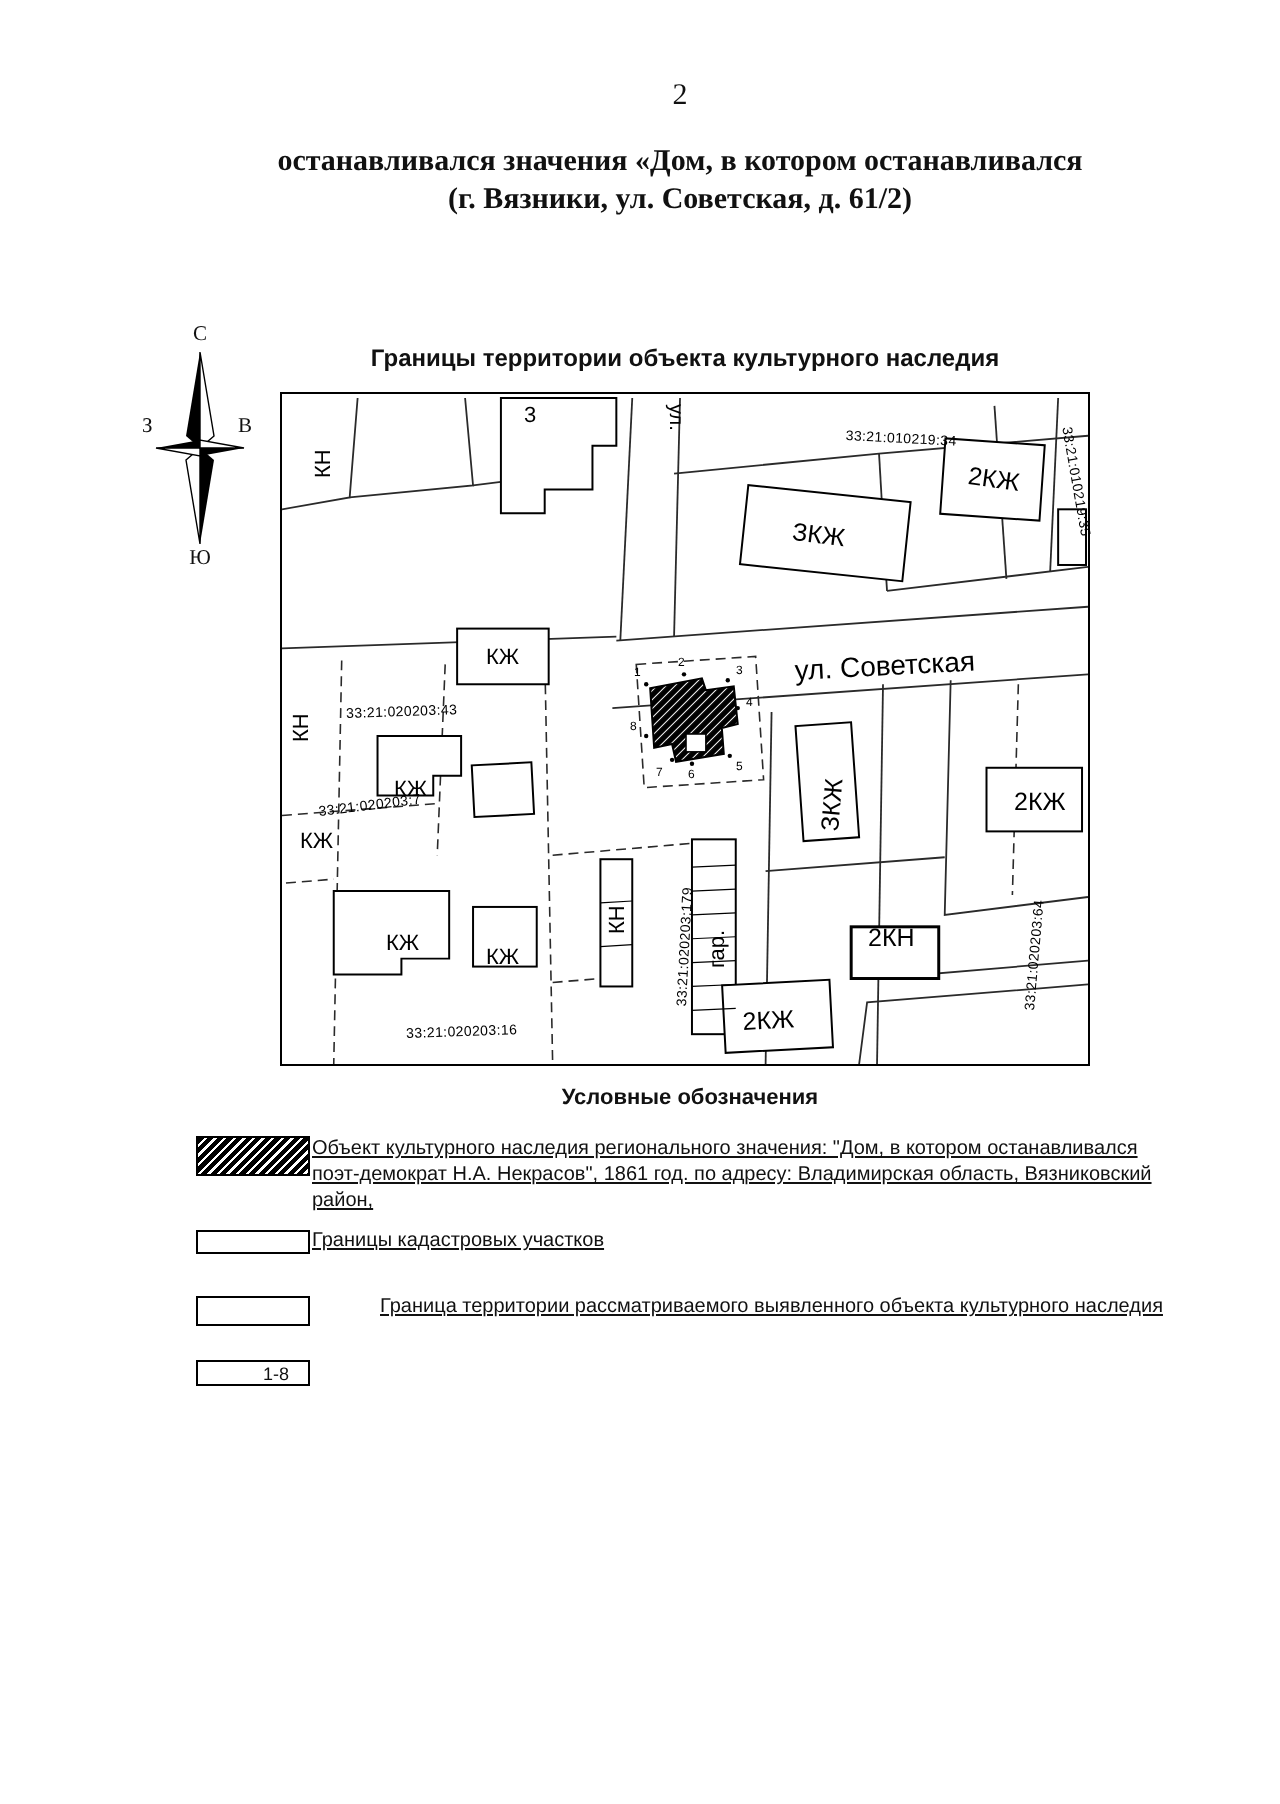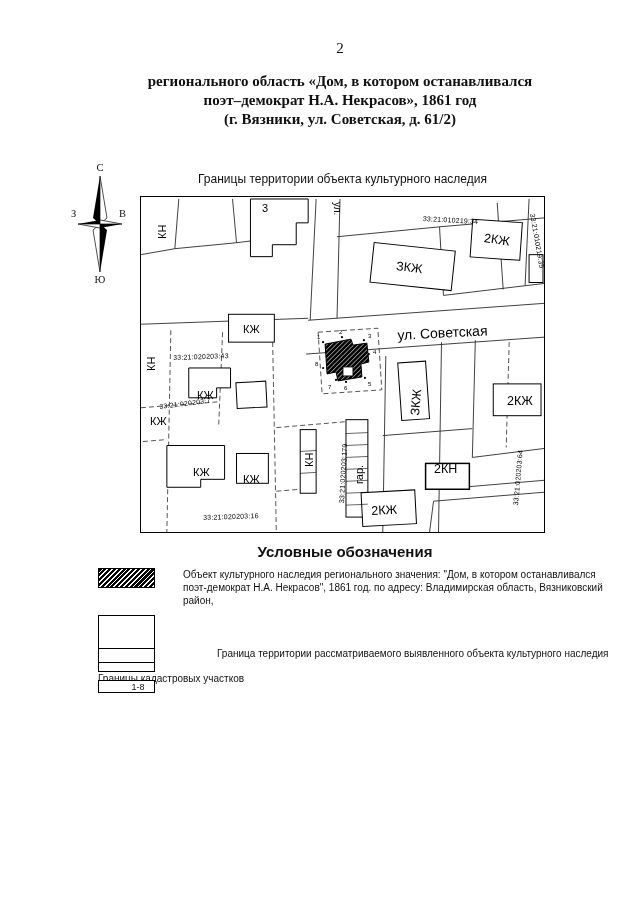--- a/index.html
+++ b/index.html
@@ -3,21 +3,21 @@
 <meta charset="utf-8">
 <style>
   html,body{margin:0;padding:0;background:#e8e8e8;}
   .page{position:relative;width:640px;height:902px;background:#fff;overflow:hidden;
         font-family:"Liberation Sans",sans-serif;color:#111;}
   .pagenum{position:absolute;top:40px;left:60px;width:560px;text-align:center;
            font:15px "Liberation Serif",serif;}
   .doc-title{position:absolute;top:72px;left:60px;width:560px;text-align:center;
              font-family:"Liberation Serif",serif;font-weight:bold;font-size:15px;line-height:19px;}
   .map-title{position:absolute;top:172px;left:140px;width:405px;text-align:center;
-             font-weight:normal;font-size:12px;}
+             font-weight:bold;font-size:12px;}
   
   .compass{position:absolute;left:72px;top:162px;width:56px;height:132px;}
   .compass svg{position:absolute;left:0;top:12px;}
   .cp{position:absolute;font:10.5px "Liberation Serif",serif;}
   .cp-n{left:0;right:0;top:0;text-align:center;}
   .cp-s{left:0;right:0;top:112px;text-align:center;}
   .cp-w{left:-1px;top:46px;}
   .cp-e{left:47px;top:46px;}
   
   .map-frame{position:absolute;left:140px;top:196px;width:405px;height:337px;
@@ -25,42 +25,41 @@
   .map-svg{position:absolute;left:0;top:0;width:100%;height:100%;}
   .lbl{position:absolute;line-height:1;white-space:nowrap;transform-origin:0 0;color:#000;}
   .ml{font-size:11px;}
   .ml-sm{font-size:10px;}
   .ml-lg{font-size:12.5px;}
   .ml-xl{font-size:14px;}
   .ml-num{font-size:7px;letter-spacing:.2px;}
   .ml-pt{font-size:6px;}
   
   .legend-title{position:absolute;top:543px;left:140px;width:410px;text-align:center;
-                font-weight:bold;font-size:15px;}
+                font-weight:bold;font-size:11px;}
   .legend{position:absolute;left:98px;top:568px;width:505px;}
   .lrow{position:absolute;left:0;display:flex;align-items:flex-start;}
-  .sw{width:57px;flex:0 0 57px;margin-right:28px;box-sizing:border-box;padding-left:23px;}
+  .sw{width:57px;flex:0 0 57px;margin-right:1px;box-sizing:border-box;padding-left:23px;}
   .sw-hatch{height:20px;border:1px solid #000;
             background:repeating-linear-gradient(135deg,#000 0,#000 2.2px,#fff 2.2px,#fff 3.4px);}
   .sw-rect{height:12px;border:1px solid #000;margin-top:1px;background:#fff;}
   .sw-rect-bold{height:15px;border:1.8px solid #000;margin-top:1px;background:#fff;}
   .sw-pts{height:13px;border:1px solid #000;background:#fff;
           font-size:9px;text-align:center;line-height:13px;}
-  .ltext{font-size:10px;line-height:13px;width:434px;}
+  .ltext{font-size:10px;line-height:13px;width:434px;text-decoration:underline;}
 </style>
 </head>
 <body>
 
 <div class="page">
 
   <div class="pagenum">2</div>
 
   <div class="doc-title">
-    <div>регионального область «Дом, в котором останавливался</div>
-    <div>поэт–демократ Н.А. Некрасов», 1861 год</div>
+    <div>останавливался значения «Дом, в котором останавливался</div>
     <div>(г. Вязники, ул. Советская, д. 61/2)</div>
   </div>
 
   <div class="map-title">Границы территории объекта культурного наследия</div>
 
   <div class="compass">
     <span class="cp cp-n">С</span>
     <span class="cp cp-s">Ю</span>
     <span class="cp cp-w">З</span>
     <span class="cp cp-e">В</span>
@@ -200,21 +199,21 @@
     <span class="lbl ml-pt" style="left:174px;top:164px;">8</span>
   </div>
 
   <div class="legend-title">Условные обозначения</div>
 
   <div class="legend">
     <div class="lrow" style="top:0;">
       <div class="sw sw-hatch"></div>
       <div class="ltext">Объект культурного наследия регионального значения: "Дом, в котором останавливался поэт-демократ Н.А. Некрасов", 1861 год. по адресу: Владимирская область, Вязниковский район,</div>
     </div>
-    <div class="lrow" style="top:46px;flex-direction:column;">
+    <div class="lrow" style="top:46px;">
       <div class="sw sw-rect"></div>
       <div class="ltext">Границы кадастровых участков</div>
     </div>
     <div class="lrow" style="top:79px;gap:34px;">
       <div class="sw sw-rect-bold"></div>
       <div class="ltext">Граница территории рассматриваемого выявленного объекта культурного наследия</div>
     </div>
     <div class="lrow" style="top:112px;">
       <div class="sw sw-pts">1-8</div>
     </div>

